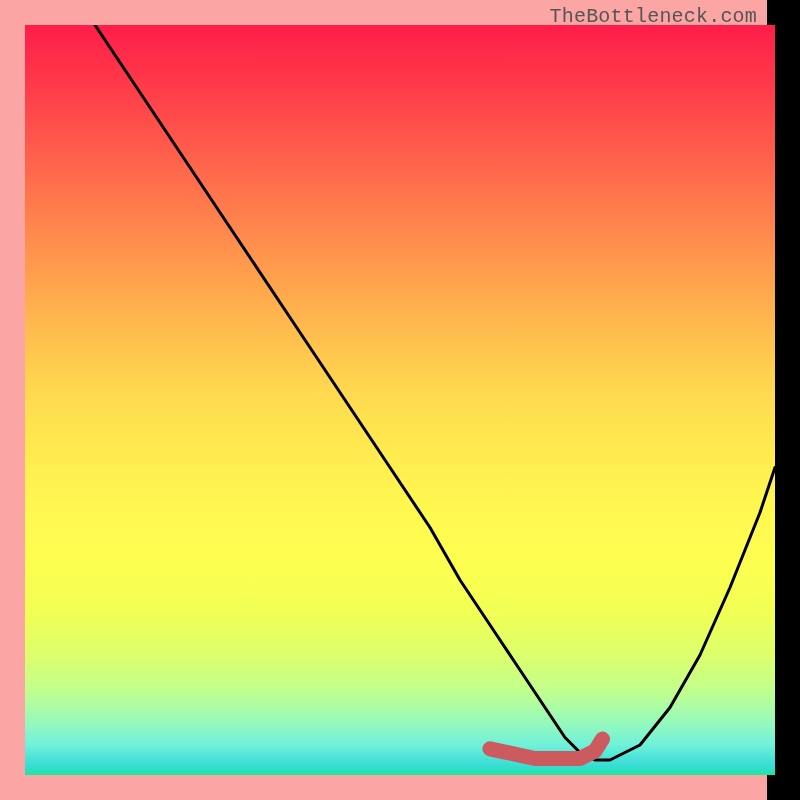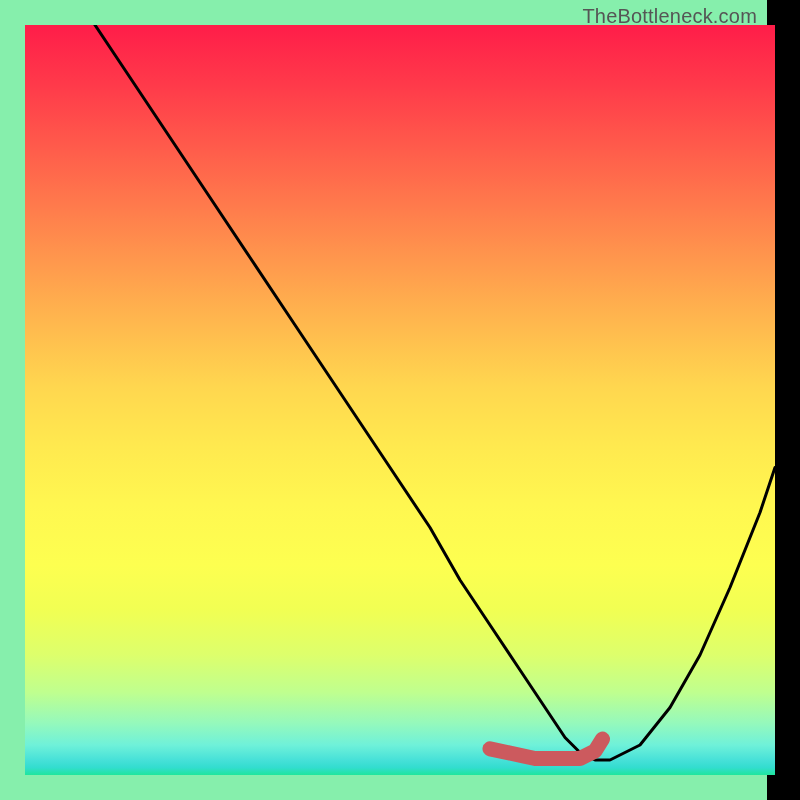--- a/index.html
+++ b/index.html
@@ -8,21 +8,22 @@
     width: 800px;
     height: 800px;
     background: #000;
     font-family: Arial, Helvetica, sans-serif;
     overflow: hidden;
   }
   .stage {
     position: relative;
     width: 767px;
     height: 800px;
-    background: #86efac;
+    background: #fca5a5;
+    font-family: Liberation Mono, monospace;
   }
   .plot-area {
     position: absolute;
     left: 25px;
     top: 25px;
     width: 750px;
     height: 750px;
     
     background: linear-gradient(
       180deg,

